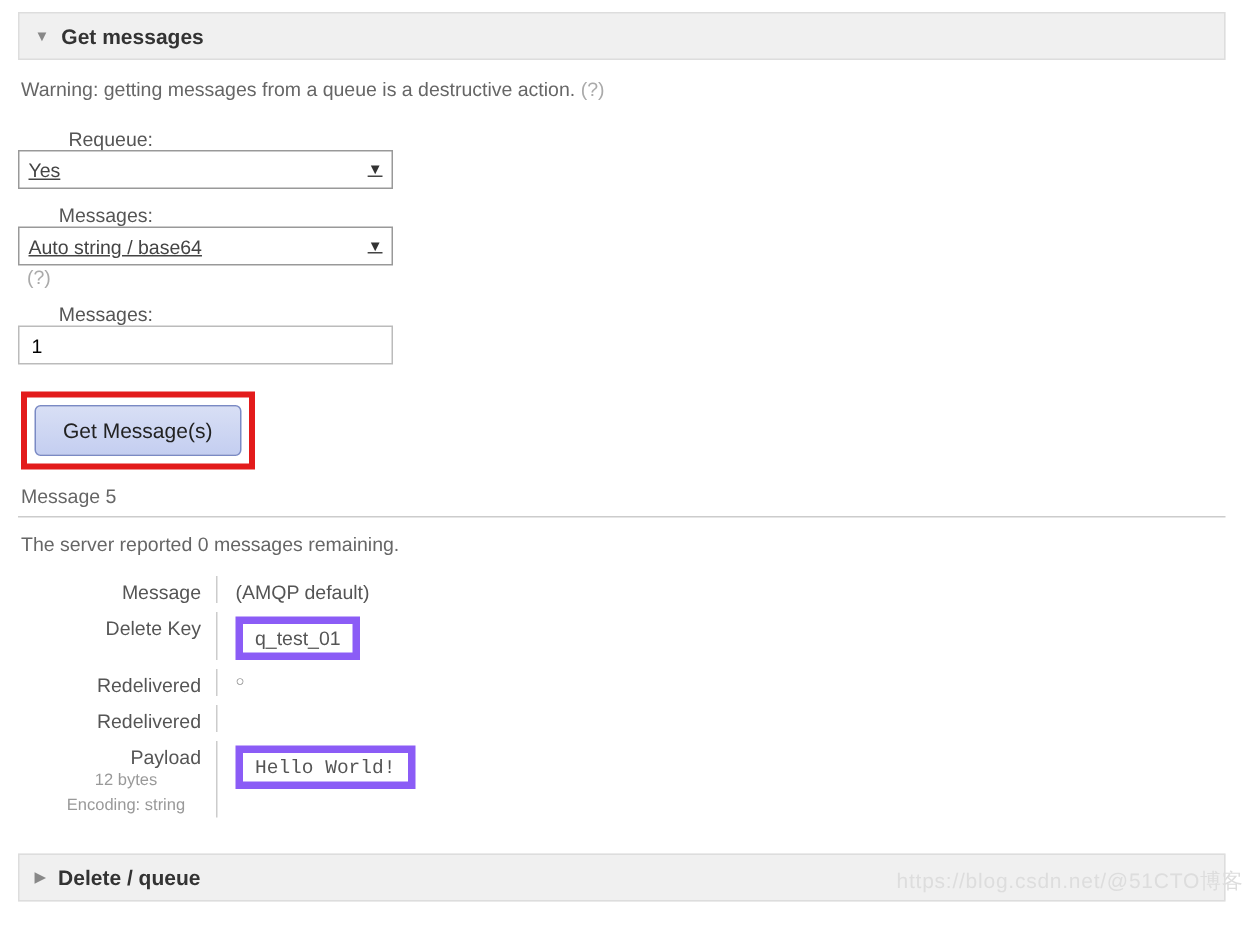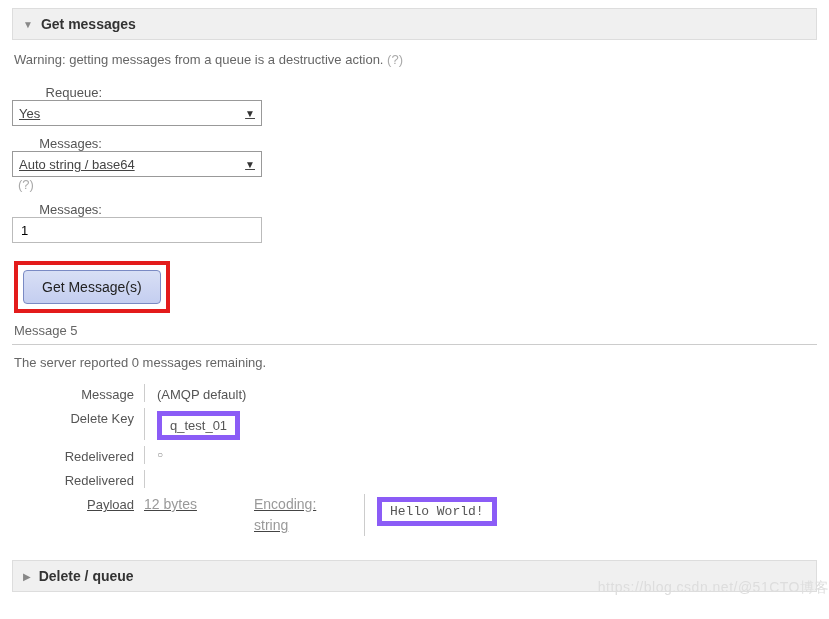--- a/index.html
+++ b/index.html
@@ -126,23 +126,23 @@
     }
     .red-box {
       border: 5px solid #8b5cf6;
       padding: 2px 8px;
       display: inline-block;
     }
     .mono {
       font-family: "Courier New", monospace;
     }
     .small-meta {
-      font-size: 14px;
+      font-size: 11px;
       color: #999;
-      text-align: left;
+      text-align: center;
       width: 110px;
       padding-right: 10px;
       line-height: 1.5;
     }
     .circle-dot {
       font-size: 10px;
       color: #888;
     }
     .section-header-collapsed {
       background: #f0f0f0;
@@ -234,21 +234,21 @@
     <div class="detail-value circle-dot">○</div>
   </div>
 
   <div class="detail-row">
     <div class="detail-label">Redelivered</div>
     <div class="detail-divider"></div>
     <div class="detail-value"></div>
   </div>
 
   <div class="detail-row">
-    <div style="display:flex;flex-direction:row;text-decoration:underline;">
+    <div style="display:flex;flex-direction:column;">
       <div class="detail-label">Payload</div>
       <div class="small-meta">12 bytes</div>
       <div class="small-meta">Encoding: string</div>
     </div>
     <div class="detail-divider"></div>
     <div class="detail-value">
       <span class="red-box mono">Hello World!</span>
     </div>
   </div>
 

